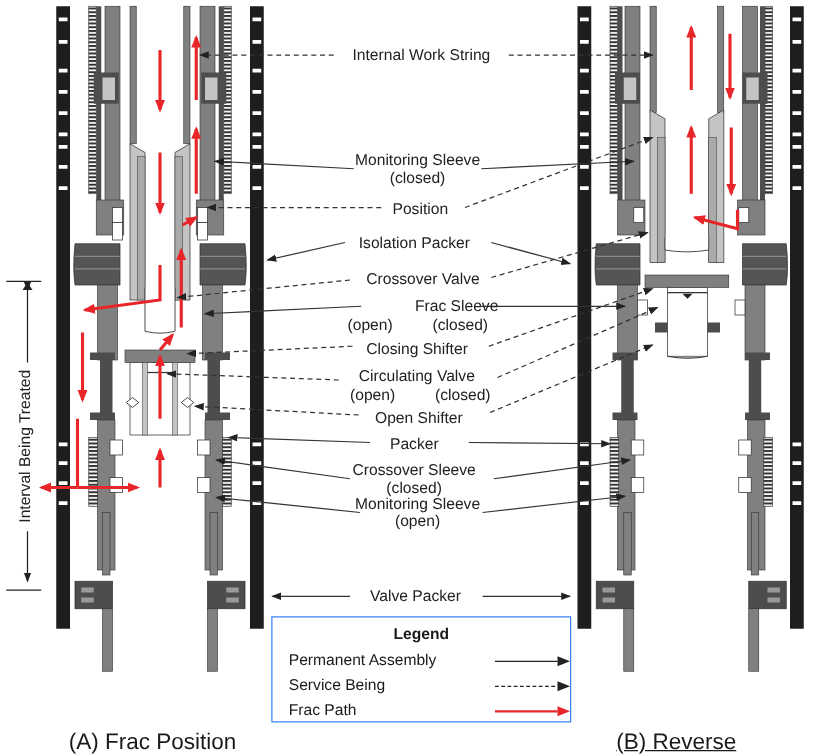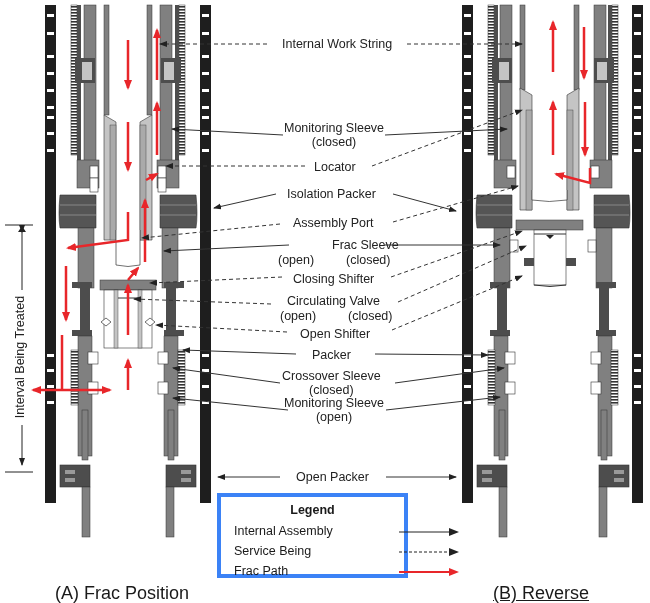--- a/index.html
+++ b/index.html
@@ -1,21 +1,21 @@
 <!DOCTYPE html>
 <html><head>
 <meta charset="utf-8">
 <style>
   html, body { margin: 0; padding: 0; background: #ffffff; }
   body { width: 650px; height: 603px; position: relative; overflow: hidden;
          font-family: "Liberation Sans", sans-serif; color: #1a1a1a; }
   #diagram { position: absolute; left: 0; top: 0; width: 650px; height: 603px; }
   .lbl { position: absolute; font-size: 12.5px; text-align: center; line-height: 14px; white-space: nowrap; color: #222; }
-  .legend { position: absolute; left: 217px; top: 493px; width: 191px; height: 85px;
-            border: 4px solid #3b82f6; background: #fff; box-sizing: border-box; }
+  .legend { position: absolute; left: 217px; top: 493px; width: 240px; height: 85px;
+            border: 1px solid #3b82f6; background: #fff; box-sizing: border-box; }
   .legend-title { position: absolute; left: 0; right: 0; top: 6px; text-align: center; font-weight: bold; font-size: 12.5px; }
   .legend-item { position: absolute; left: 13px; font-size: 12.5px; }
   .legend-line { position: absolute; left: 178px; width: 60px; height: 10px; }
   .caption { position: absolute; font-size: 18px; }
 </style>
 </head>
 <body>
 
 <svg id="diagram" viewBox="0 0 650 603" xmlns="http://www.w3.org/2000/svg">
   <defs>
@@ -328,47 +328,47 @@
     <line x1="280" y1="477" x2="218" y2="477" marker-end="url(#ah)"></line>
     <line x1="386" y1="477" x2="456" y2="477" marker-end="url(#ah)"></line>
   </g>
 </svg>
 
 <div class="lbl" style="left:282px;top:37px;">Internal Work String</div>
 <div class="lbl" style="left:284px;top:121px;">
   <div>Monitoring Sleeve</div>
   <div>(closed)</div>
 </div>
-<div class="lbl" style="left:314px;top:160px;">Locator</div>
+<div class="lbl" style="left:314px;top:160px;">Position</div>
 <div class="lbl" style="left:287px;top:187px;">Isolation Packer</div>
-<div class="lbl" style="left:293px;top:216px;">Assembly Port</div>
+<div class="lbl" style="left:293px;top:216px;">Crossover Valve</div>
 <div class="lbl" style="left:300px;top:238px;margin-left:32px;">Frac Sleeve</div>
 <div class="lbl" style="left:278px;top:253px;">(open)</div>
 <div class="lbl" style="left:346px;top:253px;">(closed)</div>
 <div class="lbl" style="left:293px;top:272px;">Closing Shifter</div>
 <div class="lbl" style="left:287px;top:294px;">Circulating Valve</div>
 <div class="lbl" style="left:280px;top:309px;">(open)</div>
 <div class="lbl" style="left:348px;top:309px;">(closed)</div>
 <div class="lbl" style="left:300px;top:327px;">Open Shifter</div>
 <div class="lbl" style="left:312px;top:348px;">Packer</div>
 <div class="lbl" style="left:282px;top:369px;">
   <div>Crossover Sleeve</div>
   <div>(closed)</div>
 </div>
 <div class="lbl" style="left:284px;top:396px;">
   <div>Monitoring Sleeve</div>
   <div>(open)</div>
 </div>
-<div class="lbl" style="left:296px;top:470px;">Open Packer</div>
+<div class="lbl" style="left:296px;top:470px;">Valve Packer</div>
 
 <div class="lbl" style="left:-45px;top:350px;transform:rotate(-90deg);transform-origin:center;width:130px;">Interval Being Treated</div>
 
 <div class="legend">
   <div class="legend-title">Legend</div>
-  <div class="legend-item" style="top:27px;">Internal Assembly</div>
+  <div class="legend-item" style="top:27px;">Permanent Assembly</div>
   <div class="legend-item" style="top:47px;">Service Being</div>
   <div class="legend-item" style="top:67px;">Frac Path</div>
   <svg class="legend-line" style="left:178px;top:30px;" viewBox="0 0 60 10">
     <line x1="0" y1="5" x2="50" y2="5" stroke="#222" stroke-width="1"></line>
       <path d="M50,1 L60,5 L50,9 z" fill="#222"></path>
   </svg>
   <svg class="legend-line" style="left:178px;top:50px;" viewBox="0 0 60 10">
     <line x1="0" y1="5" x2="50" y2="5" stroke="#222" stroke-width="1" stroke-dasharray="3,2"></line>
       <path d="M50,1 L60,5 L50,9 z" fill="#222"></path>
   </svg>

